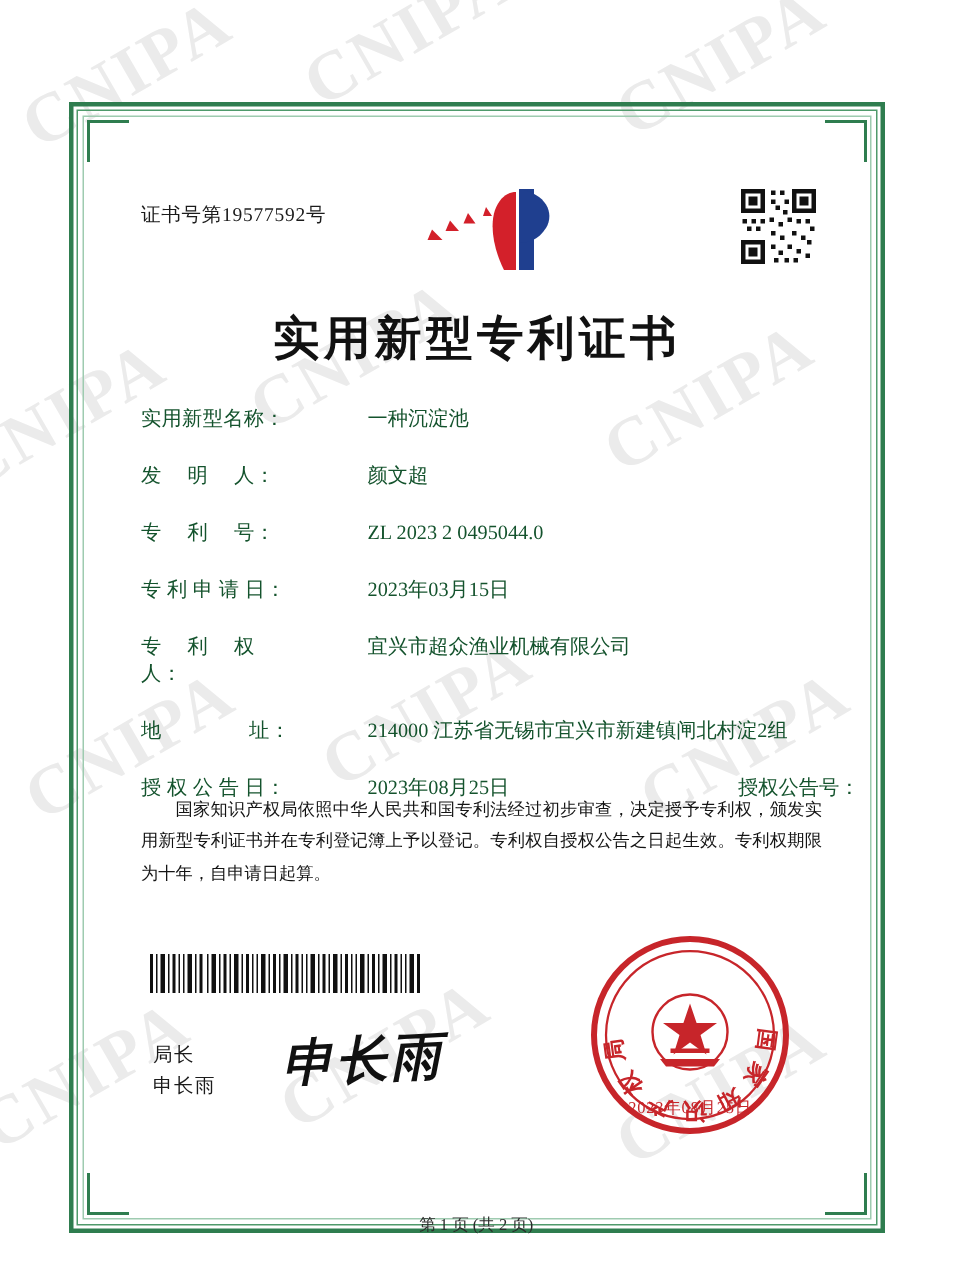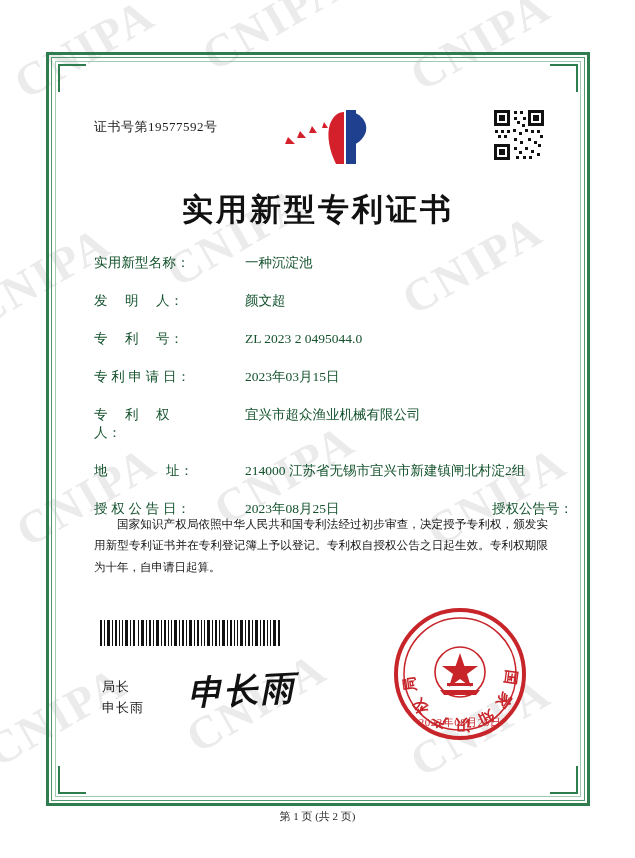--- a/index.html
+++ b/index.html
@@ -32,21 +32,21 @@
     font-size: 46px;
     letter-spacing: 2px;
     white-space: nowrap;
     transform: rotate(-30deg);
   }
 
   
   .cert {
     position: absolute;
     left: 46px;
-    top: 52px;
+    top: 68px;
     width: 544px;
     height: 754px;
     z-index: 1;
   }
   .border-outer {
     position: absolute;
     inset: 0;
     border: 3px solid #2f7d4f;
     box-sizing: border-box;
   }

